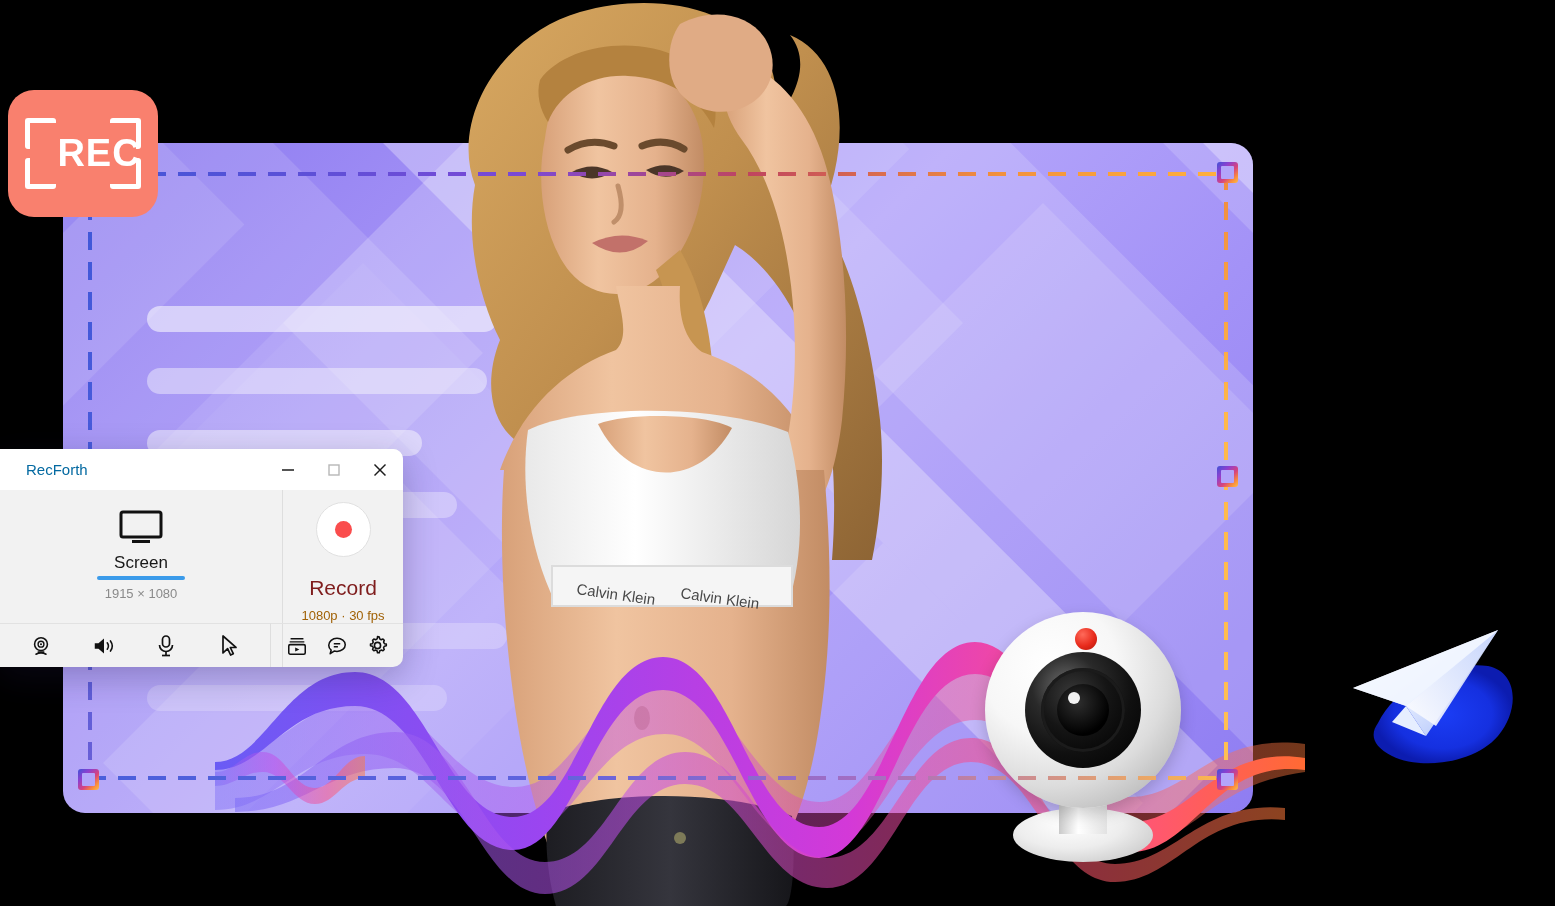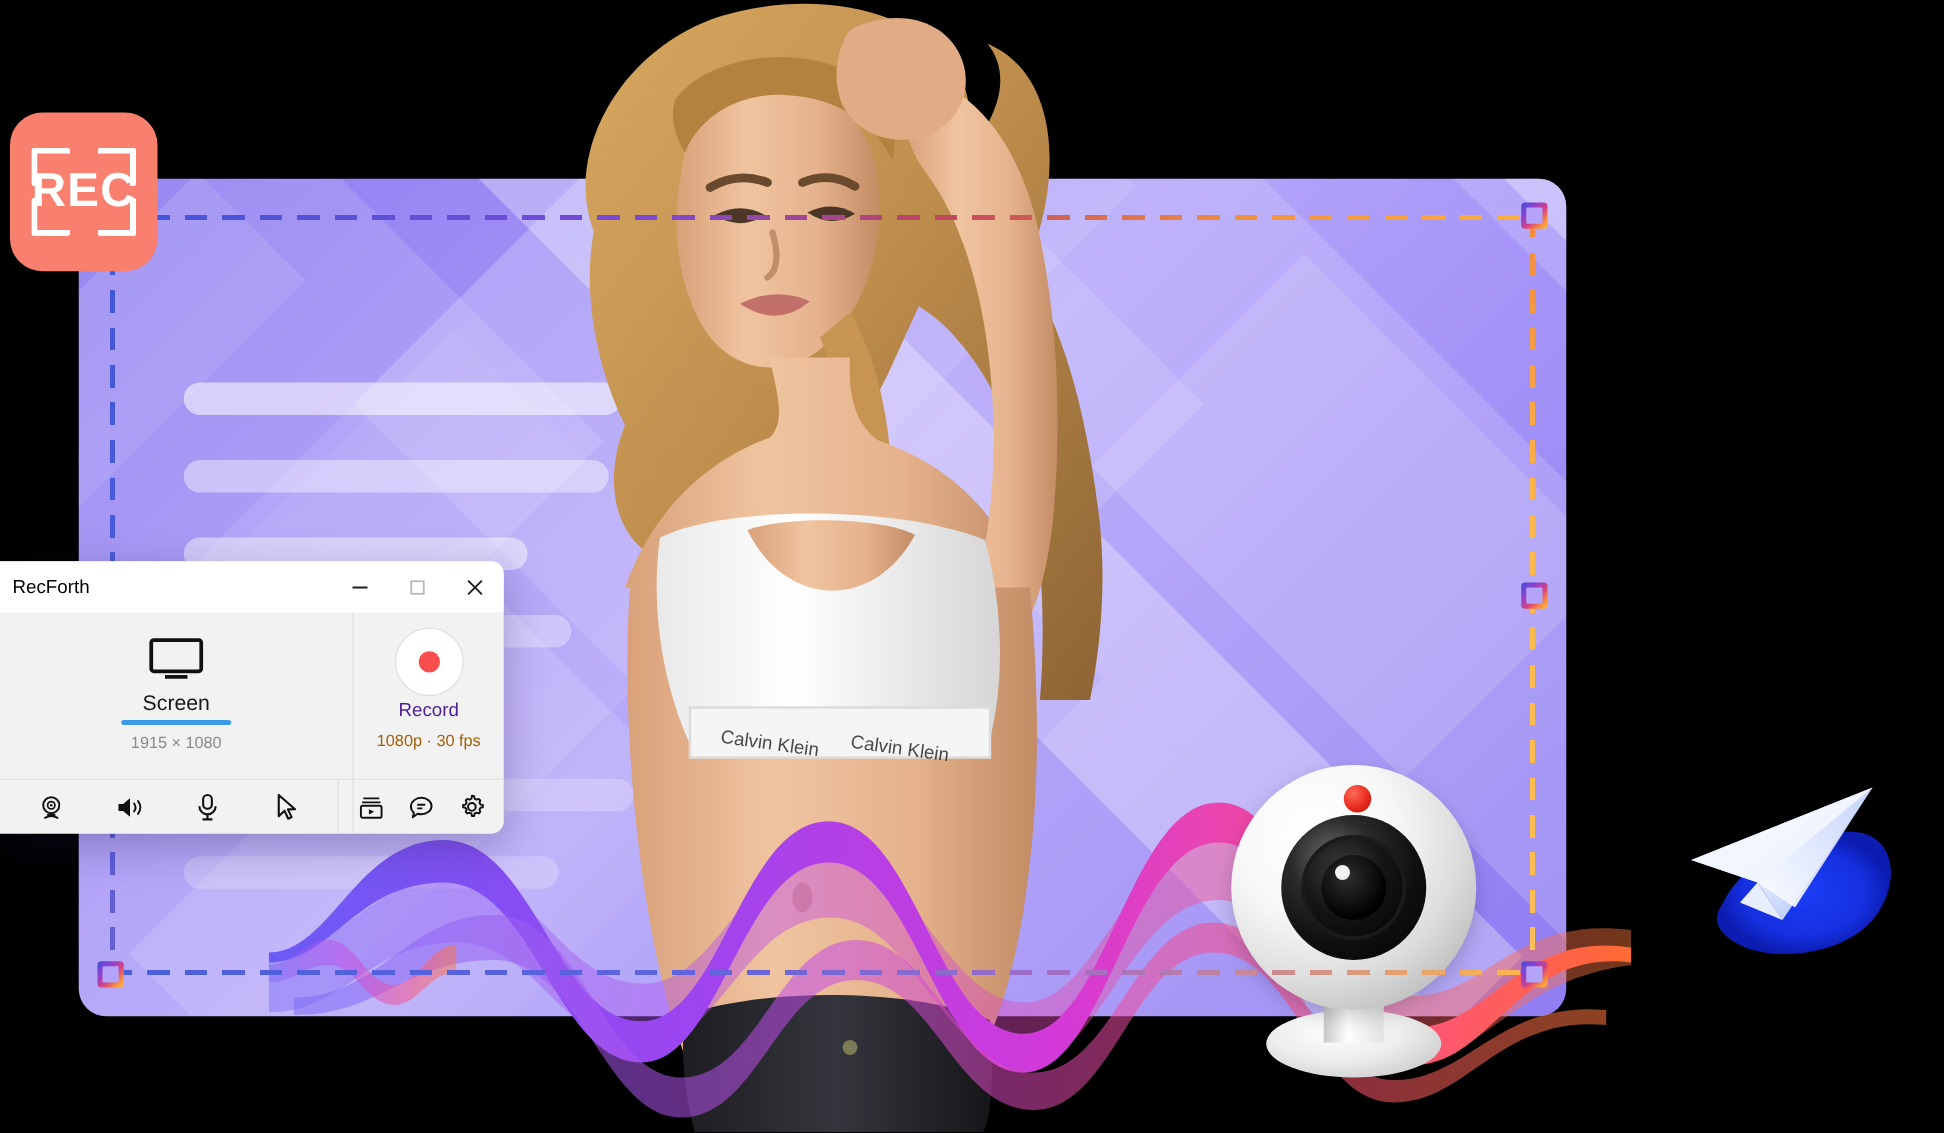--- a/index.html
+++ b/index.html
@@ -49,21 +49,21 @@
   .handle::after{content:"";position:absolute;inset:4px;border-radius:1px;background:#b3a4fa;}
   #h-tl{left:-10px;top:-10px}
   #h-tr{right:-10px;top:-10px}
   #h-bl{left:-10px;bottom:-10px}
   #h-br{right:-10px;bottom:-10px}
   #h-mr{right:-10px;top:calc(50% - 10px)}
   #h-ml{left:-10px;top:calc(50% - 10px)}
 
   
   #rec{position:absolute;left:8px;top:90px;width:118px;height:127px;border-radius:26px;
-       background:#f9806e;display:flex;align-items:center;justify-content:center;}
+       background:#f9806e;display:flex;align-items:center;justify-content:center;padding-left:32px;}
   #rec .brk{position:absolute;width:26px;height:26px;border:5px solid #fff;border-radius:3px;}
   #rec .b1{left:17px;top:28px;border-right:none;border-bottom:none;}
   #rec .b2{right:17px;top:28px;border-left:none;border-bottom:none;}
   #rec .b3{left:17px;bottom:28px;border-right:none;border-top:none;}
   #rec .b4{right:17px;bottom:28px;border-left:none;border-top:none;}
   #rec .txt{color:#fff;font-weight:700;font-size:38px;letter-spacing:1px;font-family:"Liberation Sans",sans-serif;}
 
   
   #model{position:absolute;left:380px;top:0;width:545px;height:906px;overflow:hidden;}
 
@@ -91,37 +91,37 @@
     background:radial-gradient(ellipse at 40% 30%,#ffffff 0%,#ededed 45%,#cfcfcf 80%,#b5b5b5 100%);}
 
   
   #plane{position:absolute;left:1348px;top:618px;width:180px;height:170px;}
 
   
   #panel{position:absolute;left:0;top:449px;width:403px;height:218px;
     background:#f2f2f2;border-radius:0 10px 10px 0;
     box-shadow:0 10px 34px rgba(30,20,70,.28);overflow:hidden;}
   #titlebar{height:41px;background:#fff;display:flex;align-items:center;}
-  #titlebar .ttl{font-size:15px;color:#000000;padding-left:10px;flex:1;}
+  #titlebar .ttl{font-size:15px;color:#0369a1;padding-left:26px;flex:1;}
   .wbtn{width:46px;height:41px;display:flex;align-items:center;justify-content:center;}
   .wbtn svg{display:block;}
   #body{display:flex;height:177px;}
   #modes{flex:1;display:flex;flex-direction:column;border-right:1px solid #dedede;}
   #modesrow{display:flex;flex:1;}
   .mode{flex:1;display:flex;flex-direction:column;align-items:center;padding-top:14px;}
   .mode .ico{height:40px;display:flex;align-items:flex-end;justify-content:center;}
   .mode .lbl{font-size:17px;color:#181818;margin-top:9px;}
   .mode .ul{width:88px;height:4px;border-radius:2px;background:#3b9bea;margin-top:3px;}
   .mode .ul.off{background:transparent;}
   .mode .sub{font-size:13px;color:#8a8a8a;margin-top:6px;}
   #rightcol{width:120px;display:flex;flex-direction:column;align-items:center;}
   #recbtn{width:53px;height:53px;border-radius:50%;background:#fff;border:1px solid #e0e0e0;
     display:flex;align-items:center;justify-content:center;margin-top:12px;}
   #recbtn .dot{width:17px;height:17px;border-radius:50%;background:#fa4d4d;}
-  #recLabel{font-size:15px;color:#4c1d95;margin-top:3px;}
+  #recLabel{font-size:21px;color:#7f1d1d;margin-top:19px;}
   #recSub{font-size:13px;color:#a16207;margin-top:8px;}
   #toolrow{position:absolute;left:0;bottom:0;width:403px;height:44px;display:flex;}
   #toolleft{flex:1;display:flex;align-items:center;justify-content:space-around;border-top:1px solid #e2e2e2;border-right:1px solid #dedede;padding:0 10px;}
   #toolright{width:120px;display:flex;align-items:center;justify-content:space-around;border-top:1px solid #e2e2e2;padding:0 6px;}
   .tico{width:26px;height:26px;display:flex;align-items:center;justify-content:center;}
   .tico svg{display:block;}
 </style>
 </head>
 <body>
 

